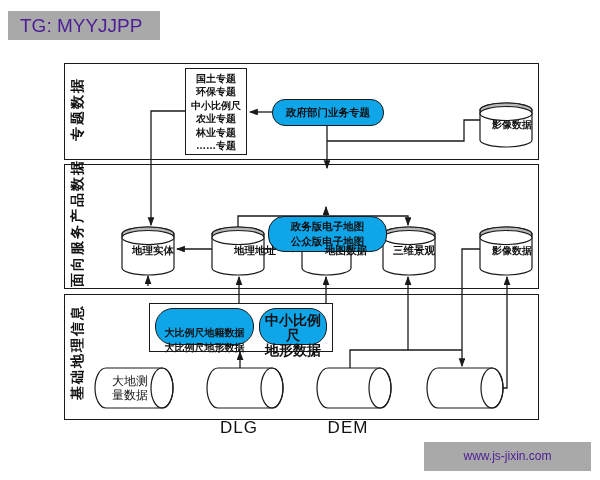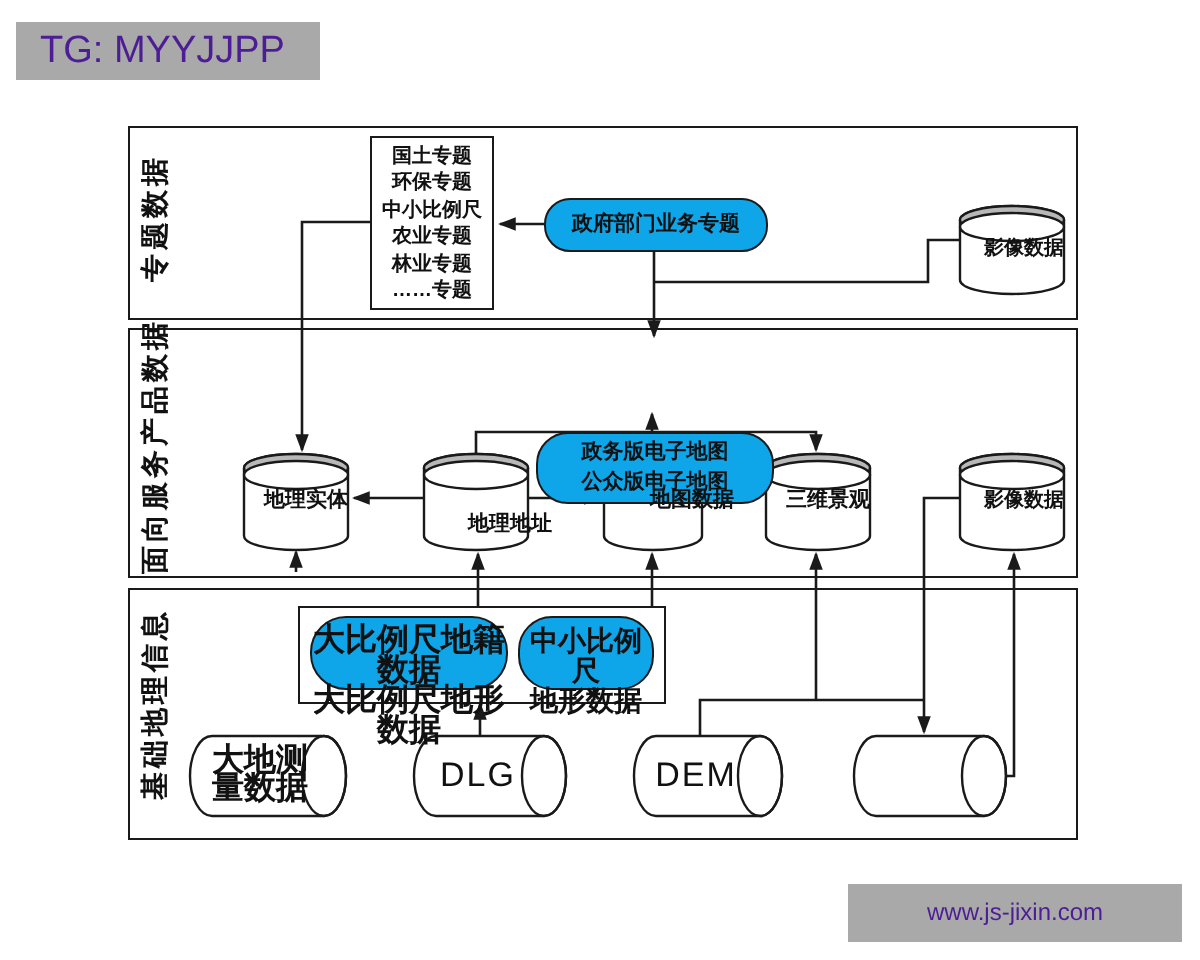--- a/index.html
+++ b/index.html
@@ -18,31 +18,31 @@
             transform:rotate(-90deg);transform-origin:center center;}
   
   .rectbox{border:1.2px solid #1a1a1a;background:#ffffff;}
   
   .stadium{border:1.2px solid #1a1a1a;background:#0ea5e9;text-align:center;}
   .gov{left:272px;top:99px;width:110px;height:25px;border-radius:13px;
        font-size:10.5px;font-weight:bold;line-height:25px;}
   .emap{left:268px;top:171px;width:117px;height:32px;border-radius:16px;
         font-size:10.5px;font-weight:bold;line-height:14.5px;padding-top:2px;box-sizing:content-box;margin-top:45px;}
   .ls{left:155px;top:308px;width:99px;height:37px;border-radius:18px;
-      font-size:16px;font-weight:bold;line-height:15px;padding-top:4px;box-sizing:border-box;}
+      font-size:10px;font-weight:bold;line-height:15px;padding-top:16px;box-sizing:border-box;}
   .ms{left:259px;top:308px;width:68px;height:37px;border-radius:17px;
       font-size:14px;font-weight:bold;line-height:15px;padding-top:4px;box-sizing:border-box;}
   
   .topicbox{left:185px;top:68px;width:62px;height:87px;border:1.2px solid #1a1a1a;
             background:#fff;text-align:center;font-size:10px;font-weight:bold;
             line-height:13.4px;padding-top:3px;box-sizing:border-box;}
   
   .cyl-label{text-align:right;font-size:10.5px;font-weight:bold;line-height:13px;}
-  .hcyl-label{text-align:center;font-size:17px;letter-spacing:1px;line-height:20px;}
-  .geod-label{text-align:center;font-size:16px;font-weight:bold;line-height:14px;}
+  .hcyl-label{text-align:center;font-size:17px;letter-spacing:1px;line-height:20px;margin-top:40px;}
+  .geod-label{text-align:center;font-size:12px;font-weight:normal;line-height:14px;}
 </style>
 </head>
 <body>
 
 <div id="stage">
 
   <div class="abs wm wm-tl">TG: MYYJJPP</div>
 
   <div class="abs secbox" style="left:64px;top:63px;width:473px;height:95px;"></div>
   <div class="abs secbox" style="left:64px;top:164px;width:473px;height:123px;"></div>
@@ -170,21 +170,21 @@
     <div>大比例尺地籍数据</div>
     <div>大比例尺地形数据</div>
   </div>
   <div class="abs stadium ms">
     <div>中小比例尺</div>
     <div>地形数据</div>
   </div>
 
   <div class="abs cyl-label" style="left:480px;top:118px;width:52px;font-size:10px;">影像数据</div>
   <div class="abs cyl-label" style="left:122px;top:244px;width:52px;">地理实体</div>
-  <div class="abs cyl-label" style="left:212px;top:256px;width:64px;">地理地址</div>
+  <div class="abs cyl-label" style="left:212px;top:244px;width:64px;">地理地址</div>
   <div class="abs cyl-label" style="left:302px;top:244px;width:65px;">地图数据</div>
   <div class="abs cyl-label" style="left:383px;top:244px;width:52px;">三维景观</div>
   <div class="abs cyl-label" style="left:480px;top:244px;width:52px;font-size:10px;">影像数据</div>
 
   <div class="abs geod-label" style="left:100px;top:374px;width:60px;">
     <div>大地测</div>
     <div>量数据</div>
   </div>
   <div class="abs hcyl-label" style="left:207px;top:378px;width:64px;">DLG</div>
   <div class="abs hcyl-label" style="left:317px;top:378px;width:62px;">DEM</div>

